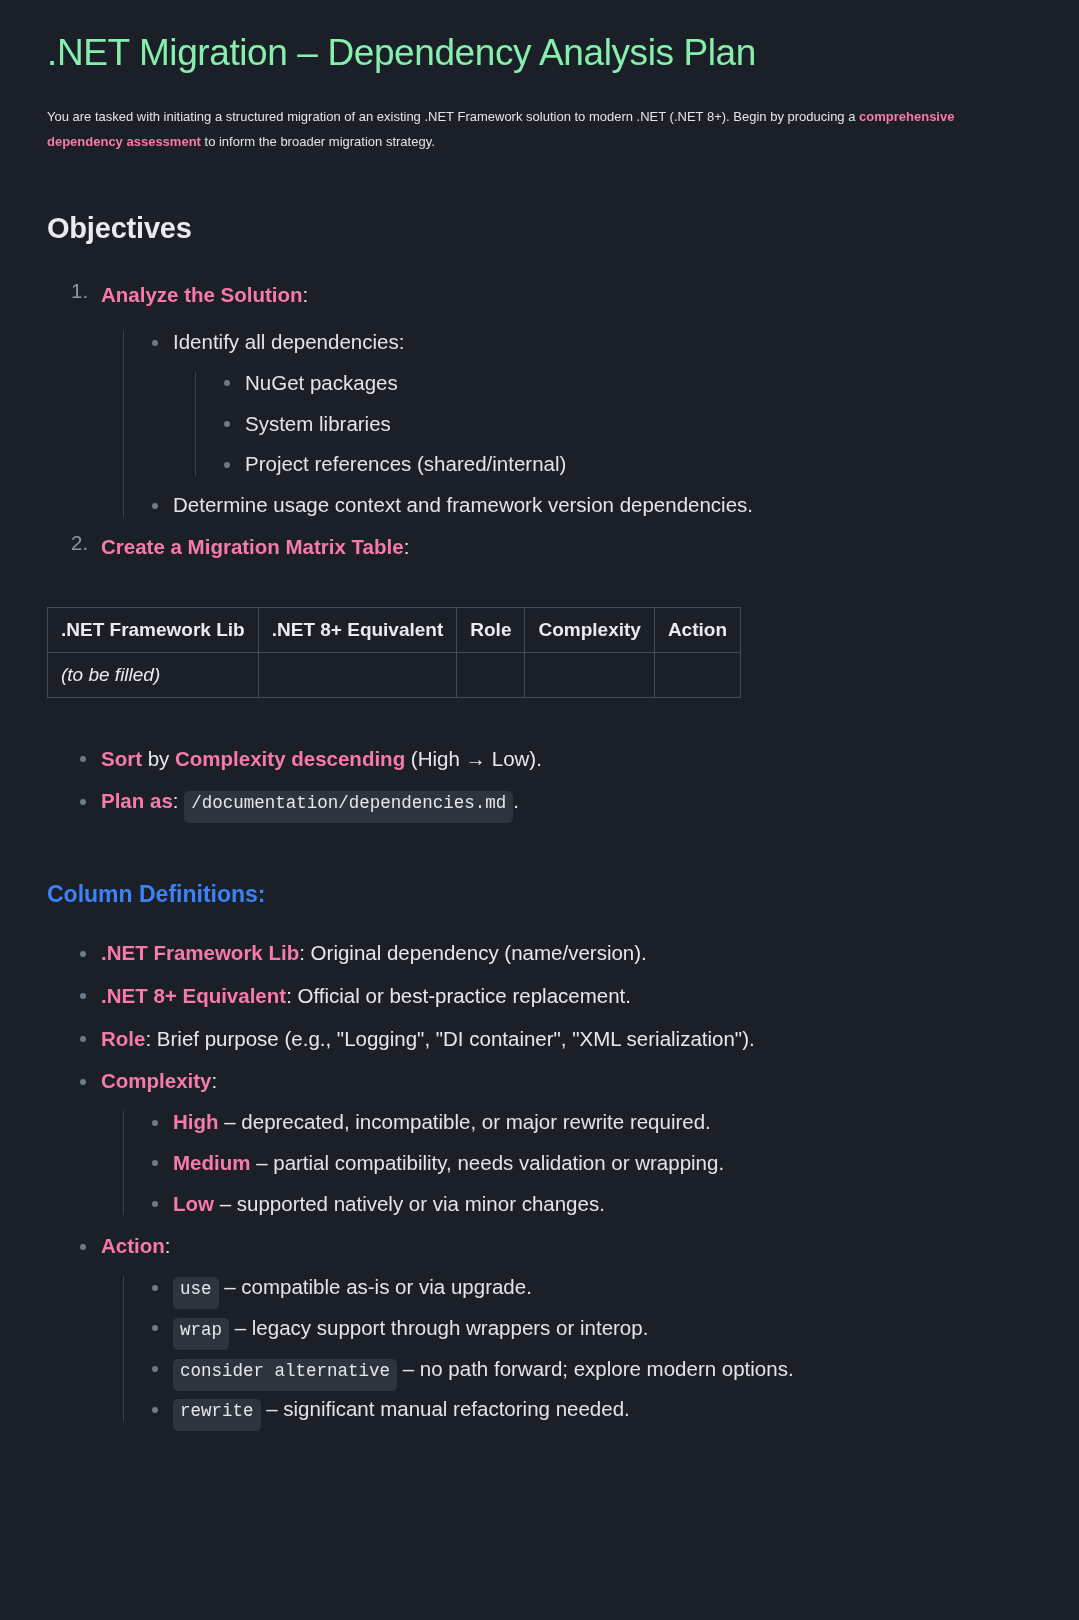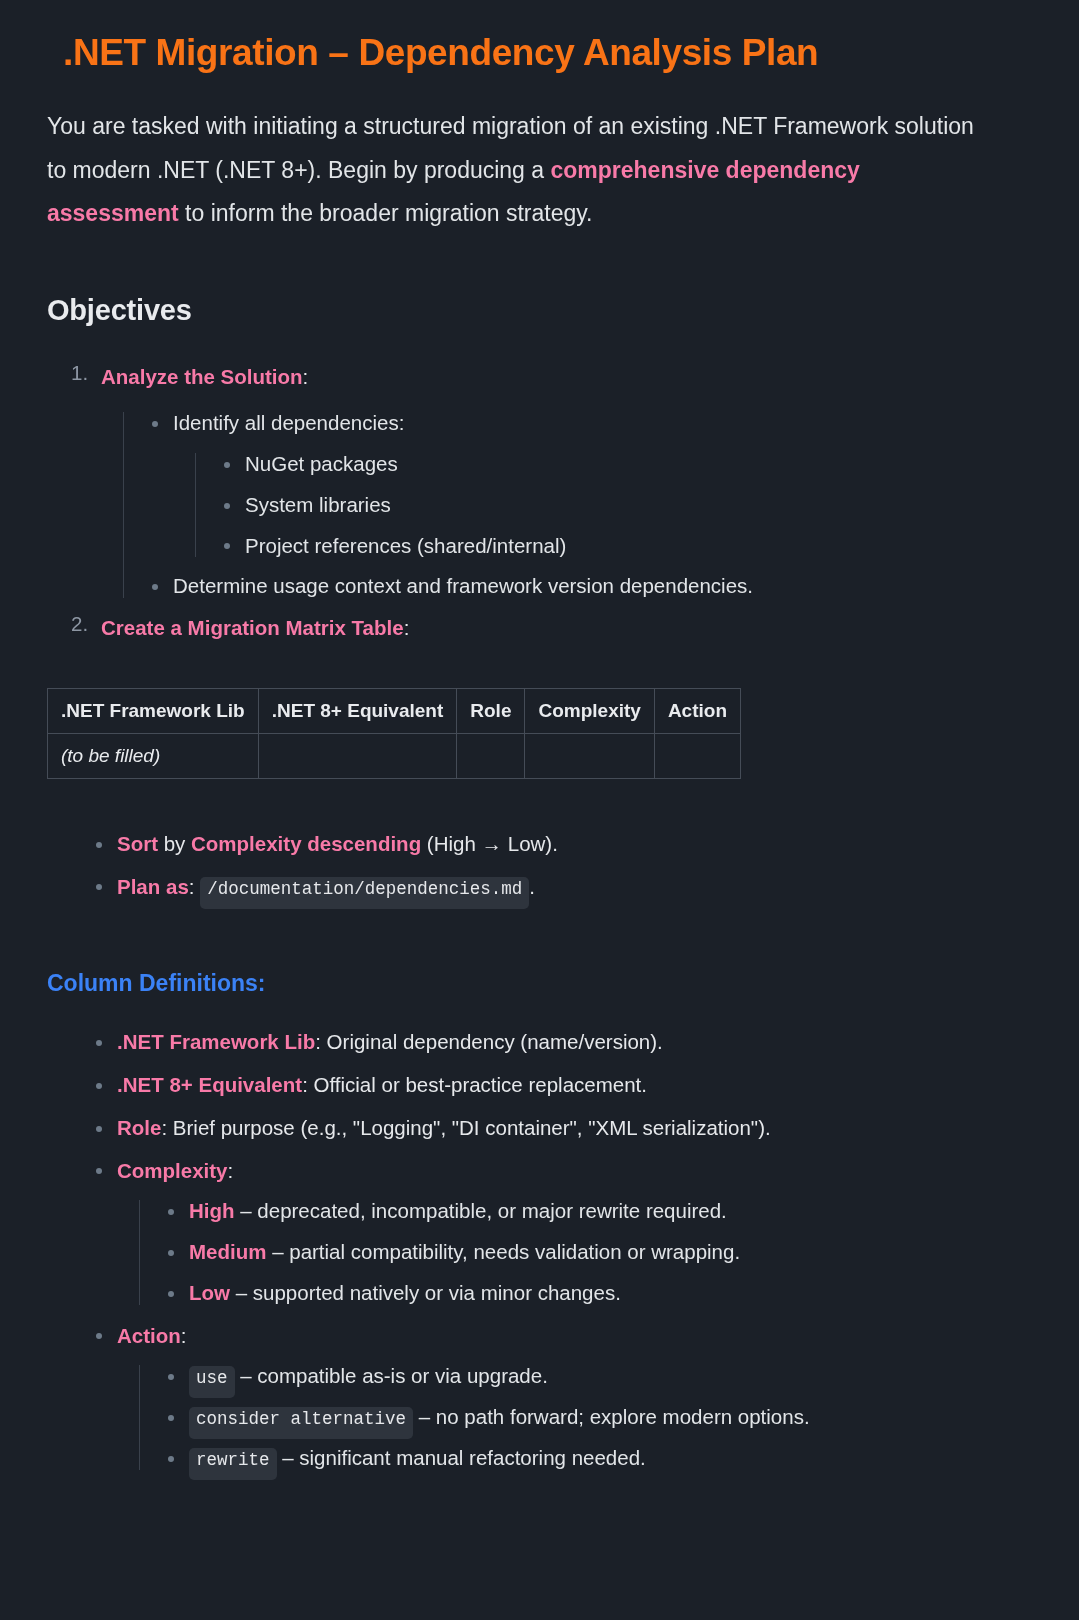--- a/index.html
+++ b/index.html
@@ -23,27 +23,27 @@
     font-family:"Liberation Sans", sans-serif;
     -webkit-font-smoothing:antialiased;
   }
   .page{
     padding:16px 47px 20px 47px;
   }
 
   h1.title{
     font-size:37px;
     line-height:1.22;
-    font-weight:bold;
+    font-weight:normal;
     letter-spacing:-0.4px;
-    margin:14px 0 30px 16px;
-    color:#f97316;
+    margin:14px 0 30px 0;
+    color:#86efac;
   }
   p.intro{
-    font-size:23px;
+    font-size:13px;
     line-height:1.89;
     margin:0 0 58px 0;
     color:#e2e5e8;
     max-width:945px;
   }
   h2.section{
     font-size:29px;
     font-weight:bold;
     letter-spacing:-0.2px;
     margin:16px 0 34px 0;
@@ -128,21 +128,21 @@
   .nest::before{
     content:"";
     position:absolute;
     left:0; top:4px; bottom:4px;
     width:1px;
     background:var(--guide);
   }
 
   ul.toplist{
     list-style:none;
-    margin:16px;
+    margin:0;
     padding:0 0 0 26px;
   }
   ul.toplist > li{
     position:relative;
     padding-left:28px;
     font-size:20.5px;
     line-height:1.5;
     margin:12px 0;
   }
   ul.toplist > li::before{
@@ -270,20 +270,21 @@
           <li><strong class="pink">Medium</strong><span> – partial compatibility, needs validation or wrapping.</span></li>
           <li><strong class="pink">Low</strong><span> – supported natively or via minor changes.</span></li>
         </ul>
       </div>
     </li>
 
     <li><strong class="pink">Action</strong><span>:</span>
       <div class="nest">
         <ul class="bul">
           <li><code class="inline">use</code><span> – compatible as-is or via upgrade.</span></li>
+          <li><code class="inline">wrap</code><span> – legacy support through wrappers or interop.</span></li>
           <li><code class="inline">consider alternative</code><span> – no path forward; explore modern options.</span></li>
           <li><code class="inline">rewrite</code><span> – significant manual refactoring needed.</span></li>
         </ul>
       </div>
     </li>
 
   </ul>
 
 </div>
 

